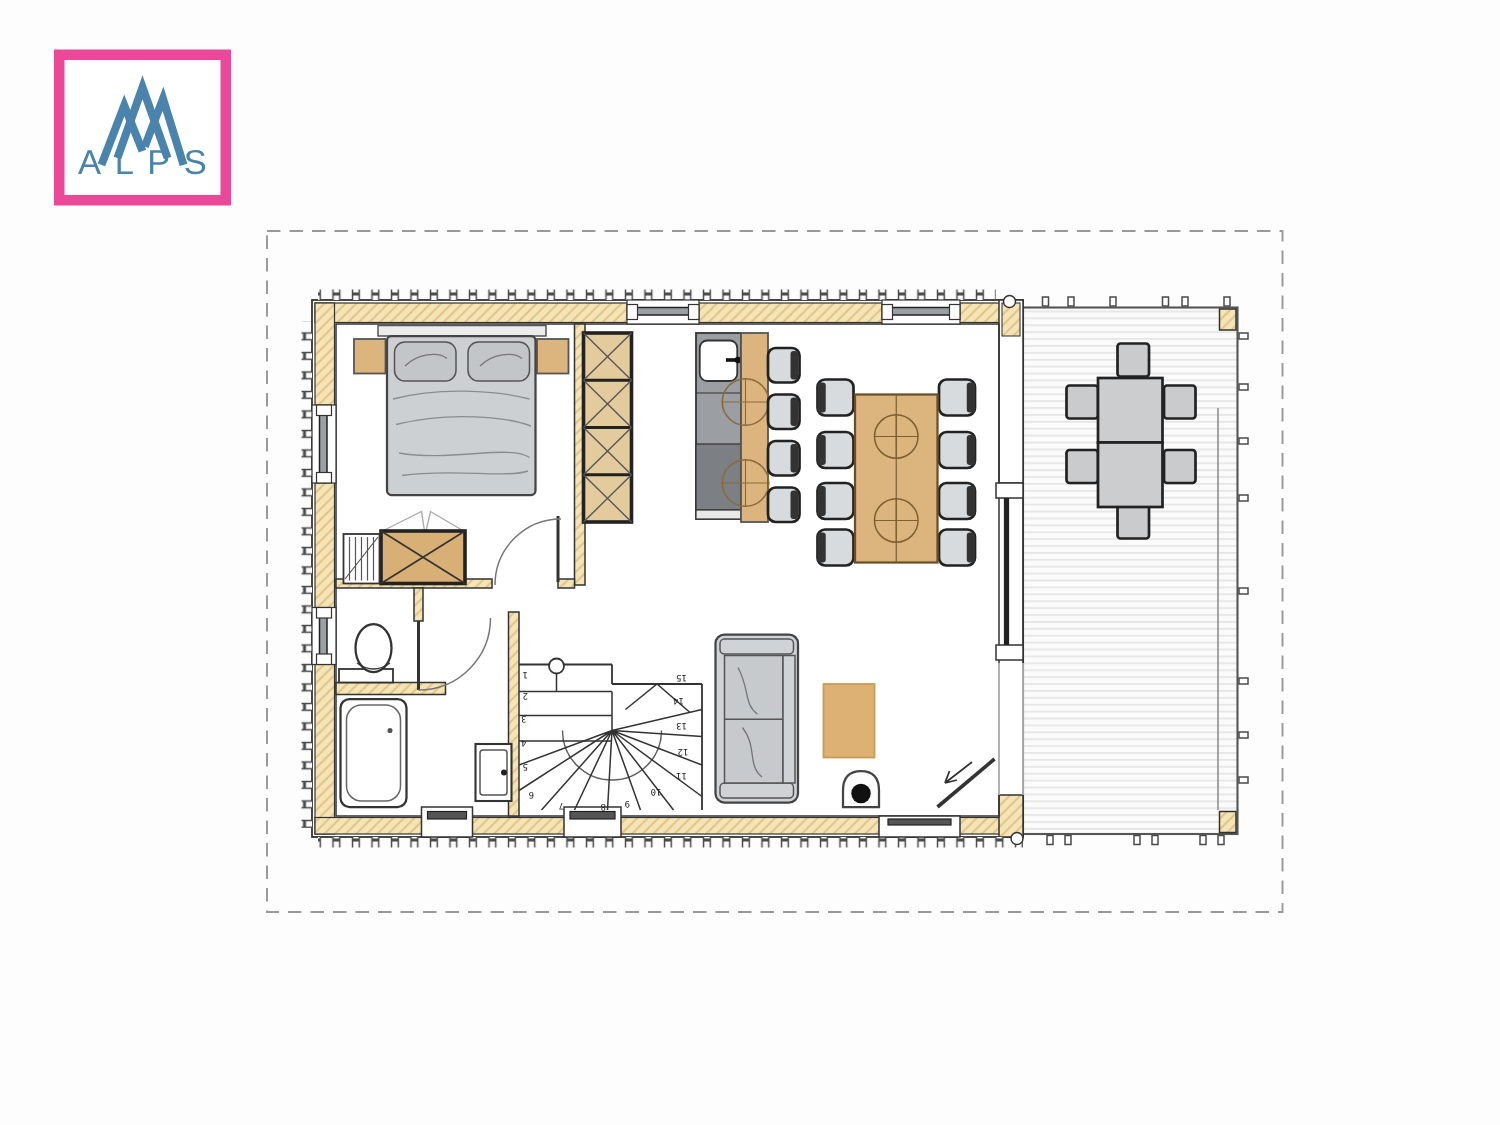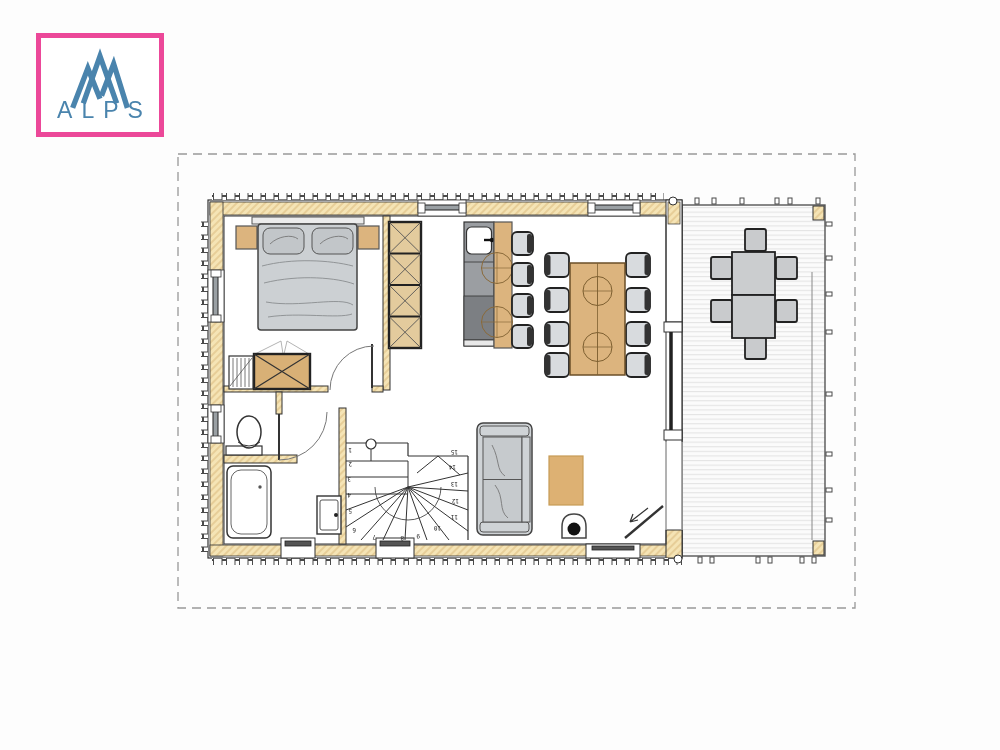--- a/index.html
+++ b/index.html
@@ -1,17 +1,17 @@
 <!DOCTYPE html>
 <html><head>
 <meta charset="utf-8">
 <style>
   html,body{margin:0;padding:0;background:#ffffff;font-family:"Liberation Sans",sans-serif;}
   .canvas{position:relative;width:1000px;height:750px;background:#fdfdfd;overflow:hidden;}
-  .logo{position:absolute;left:36px;top:33px;width:128px;height:104px;border:5px solid #ec4899;
+  .logo{position:absolute;left:36px;top:33px;width:118px;height:104px;border:7px solid #ec4899;
         background:#fff;display:flex;flex-direction:column;align-items:center;justify-content:flex-end;box-sizing:border-box;}
   .logo svg{position:absolute;top:10px;left:50%;transform:translateX(-50%);}
   .logo-text{color:#4a84ad;font-size:23px;letter-spacing:9px;padding-left:9px;margin-bottom:8px;font-weight:400;}
   .plan-svg{position:absolute;left:0;top:0;}
 </style>
 </head>
 <body>
 <div class="canvas">
 
 <div class="logo">

